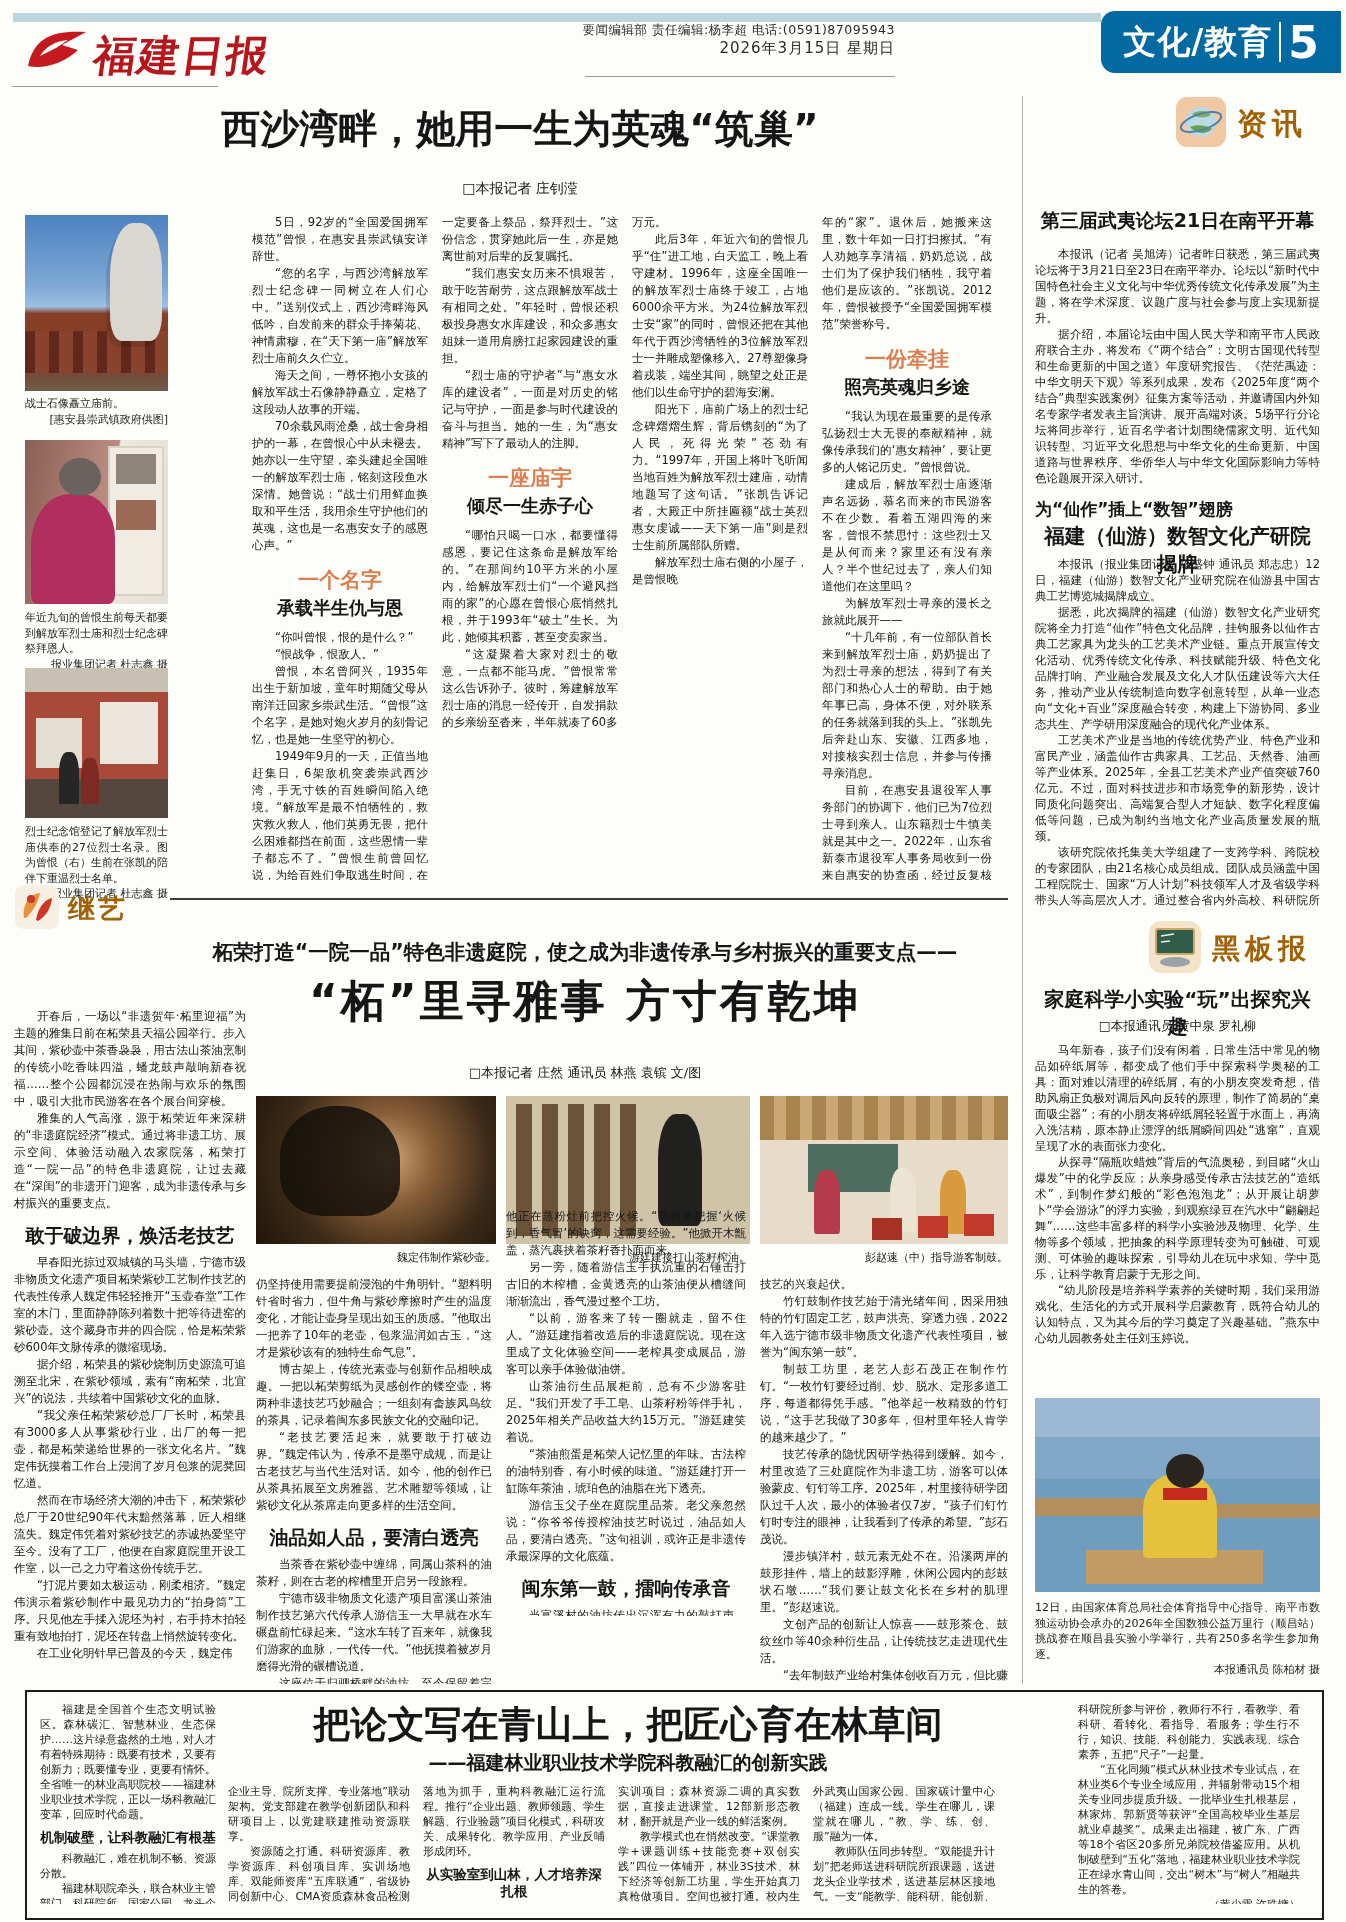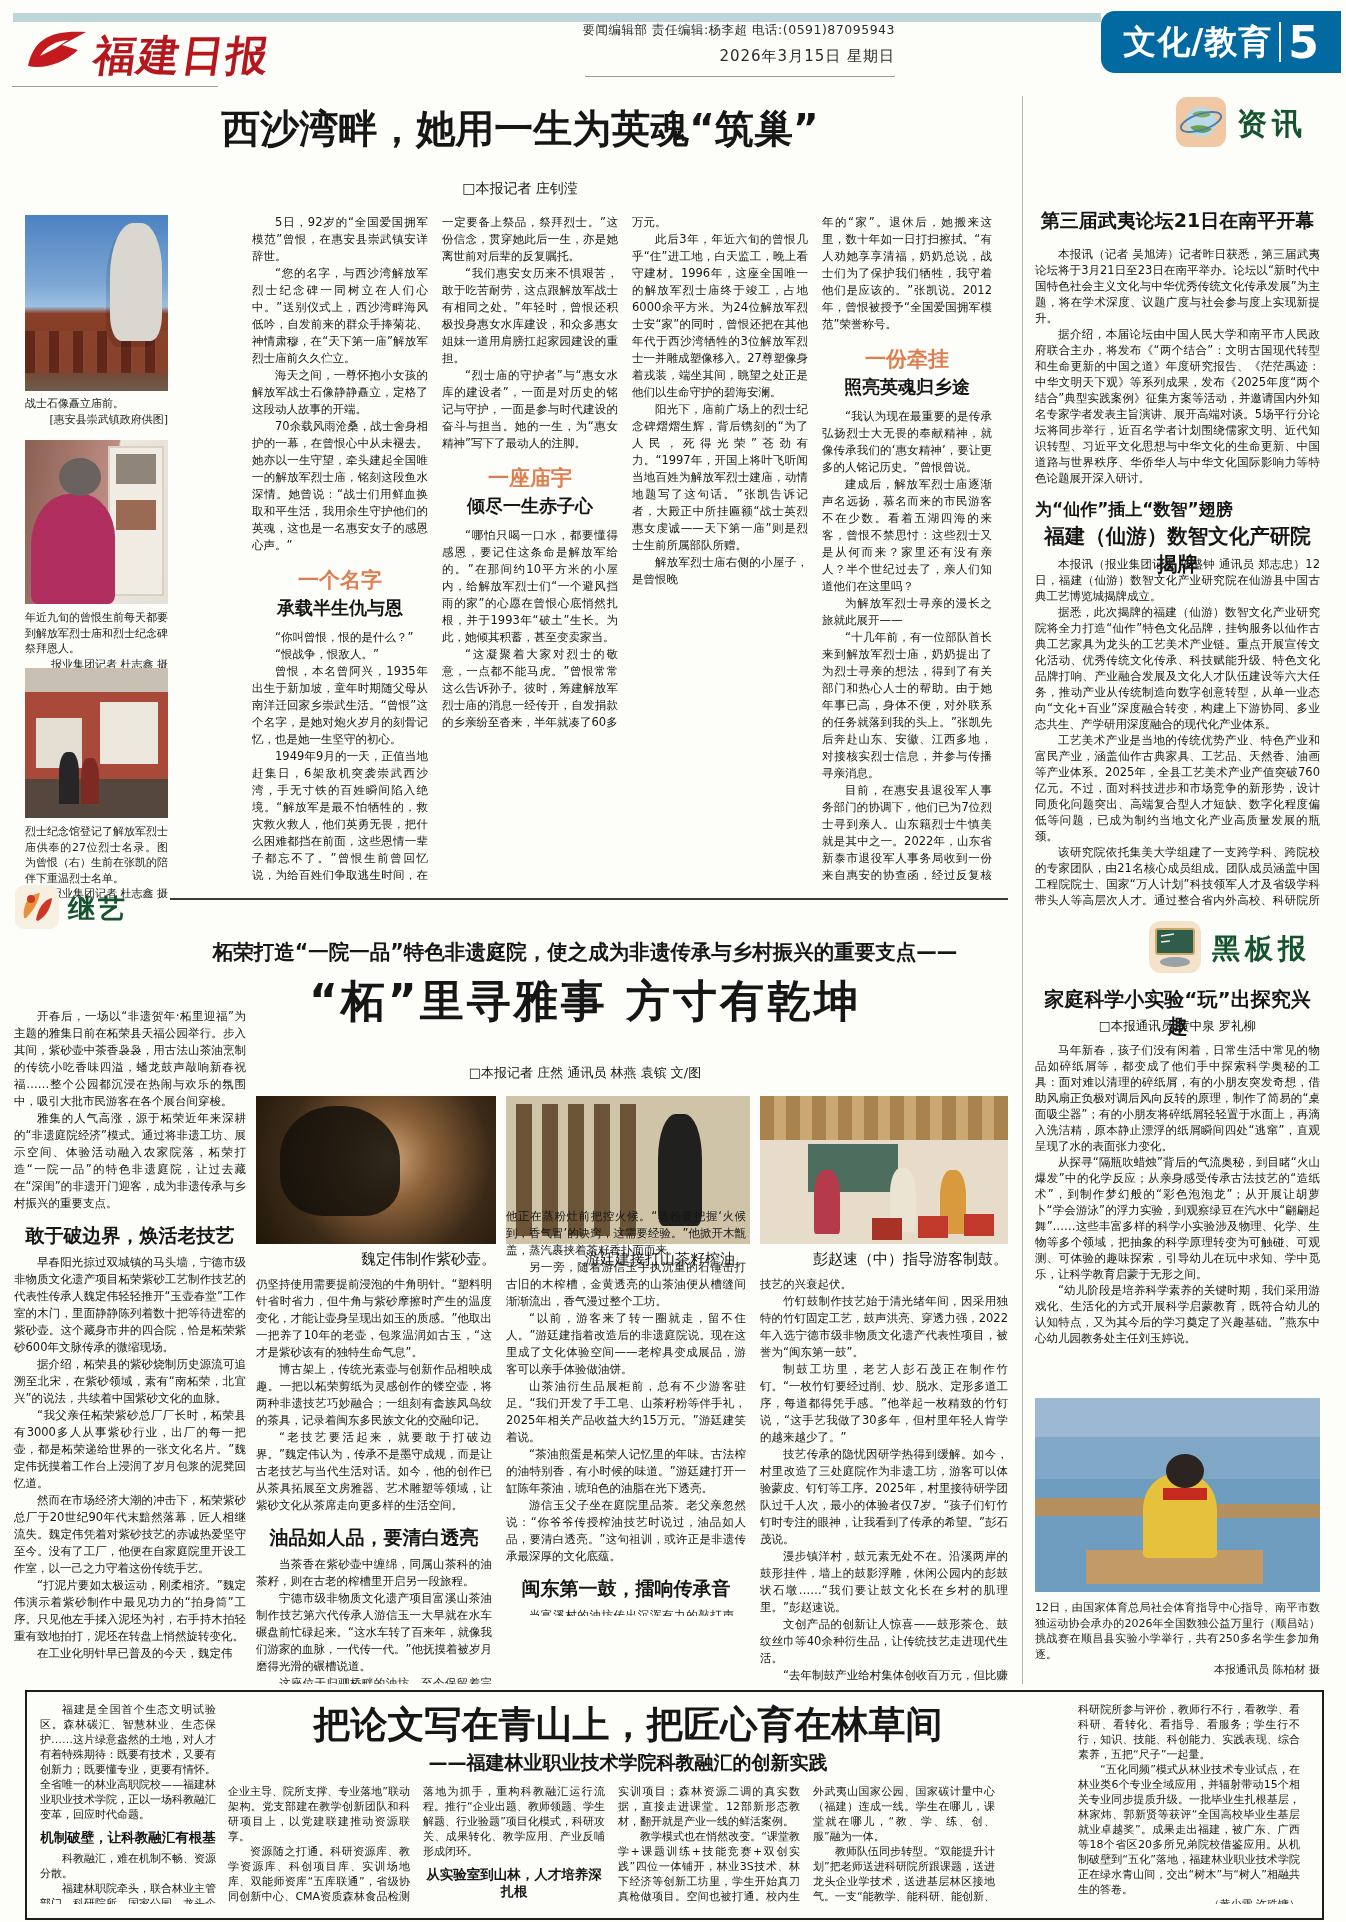--- a/index.html
+++ b/index.html
@@ -9,21 +9,21 @@
   .col{position:absolute;overflow:hidden;text-align:justify;}
 
   
   #top-strip{left:13px;top:13px;width:1088px;height:9px;background:#bcd6dc;}
   #logo-mark{left:26px;top:26px;width:62px;height:52px;}
   #paper-name{left:94px;top:28px;font-family:"DejaVu Serif",serif;font-weight:bold;
               font-size:42px;color:#b5171d;transform:skewX(-8deg);letter-spacing:2px;}
   #logo-rule{left:12px;top:86px;width:206px;height:1px;background:#9a9a9a;}
   #editor-block{left:580px;top:22px;width:315px;text-align:right;color:#2a2a2a;}
   #editor-line1{font-size:12.5px;letter-spacing:.5px;}
-  #editor-line2{font-size:15px;margin-top:8px;letter-spacing:1px;}
+  #editor-line2{font-size:15px;margin-top:0;letter-spacing:1px;}
   #editor-rule{left:585px;top:76px;width:310px;height:1px;background:#9a9a9a;}
   #page-tag{left:1101px;top:11px;width:240px;height:62px;background:#0369a1;
             border-radius:14px 0 0 14px;display:flex;align-items:center;justify-content:center;}
   #page-tag .sec{color:#fff;font-weight:900;font-size:33px;letter-spacing:1px;}
   #page-tag .bar{width:2px;height:40px;background:#fff;margin:0 7px;}
   #page-tag .num{color:#fff;font-weight:900;font-size:44px;}
 
   #v-divider{left:1022px;top:96px;width:1px;height:1588px;background:#b0b0b0;}
 
   
@@ -70,21 +70,21 @@
   #mp3{left:25px;top:668px;width:143px;height:150px;
        background:linear-gradient(180deg,#c9c0b4 0 16%,#a8493a 16% 74%,#55463e 74% 100%);}
   #mp3 .pw{position:absolute;right:10px;top:34px;width:58px;height:62px;background:#ece7dc;
        box-shadow:-70px 10px 0 -6px #e4ded2;}
   #mp3 .f1{position:absolute;left:34px;bottom:14px;width:20px;height:52px;background:#262626;border-radius:40% 40% 0 0;}
   #mp3 .f2{position:absolute;left:56px;bottom:14px;width:18px;height:46px;background:#7c2a22;border-radius:40% 40% 0 0;}
   #mcap3{left:25px;top:824px;width:143px;}
 
   
   .sb-label-row{position:absolute;display:flex;align-items:center;}
-  .sb-label{font-weight:900;color:#14532d;letter-spacing:5px;}
+  .sb-label{font-weight:900;color:#a16207;letter-spacing:5px;}
   #zx-row{left:1175px;top:96px;}
   #zx-row .sb-label{font-size:30px;margin-left:10px;}
   #hb-row{left:1148px;top:920px;}
   #hb-row .sb-label{font-size:28px;margin-left:10px;}
   .sbbody{font-size:11.5px;line-height:16px;}
   #zx-a-head{left:1035px;top:208px;width:285px;text-align:center;font-weight:900;font-size:19px;}
   #zx-a-body{left:1035px;top:246px;width:285px;height:242px;}
   #zx-b-kicker{left:1035px;top:498px;width:285px;font-weight:bold;font-size:17px;text-align:left;}
   #zx-b-head{left:1035px;top:522px;width:285px;text-align:center;font-weight:900;font-size:20.5px;}
   #zx-b-body{left:1035px;top:556px;width:285px;height:352px;}
@@ -122,21 +122,21 @@
        background:linear-gradient(180deg,#c9a873 0 30%,#e6dcc9 30% 100%);}
   #jp3 .ceil{position:absolute;left:0;top:0;width:100%;height:44px;
        background:repeating-linear-gradient(90deg,#a8834e 0 14px,#c9a873 14px 26px);}
   #jp3 .board{position:absolute;left:48px;top:48px;width:90px;height:48px;background:#4d6e5e;}
   #jp3 .f1,#jp3 .f2,#jp3 .f3{position:absolute;bottom:10px;width:26px;height:64px;border-radius:40% 40% 8% 8%;}
   #jp3 .f1{left:54px;background:#b53a4a;}
   #jp3 .f2{left:130px;background:#ece4d2;bottom:12px;}
   #jp3 .f3{left:180px;background:#d89a3c;}
   #jp3 .stool{position:absolute;right:14px;bottom:8px;width:30px;height:22px;background:#c0392b;
        box-shadow:-46px 2px 0 #c0392b,-92px 4px 0 #a93226;}
-  .jy-cap{position:absolute;top:1250px;font-size:15px;text-align:right;padding-right:10px;}
+  .jy-cap{position:absolute;top:1250px;font-size:11px;text-align:right;padding-right:10px;}
   #jy-cap1{left:256px;width:240px;}
   #jy-cap2{left:506px;width:244px;}
   #jy-cap3{left:760px;width:248px;}
   #jy-col2{left:256px;top:1276px;width:236px;height:408px;}
   #jy-col3{left:506px;top:1208px;width:240px;height:408px;}
   #jy-col4{left:760px;top:1276px;width:248px;height:408px;}
 
   
   #bottom-box{left:25px;top:1690px;width:1295px;height:226px;border:2px solid #1c1c1c;background:#fdfdfa;}
   .btbody{font-size:11px;line-height:15px;}

